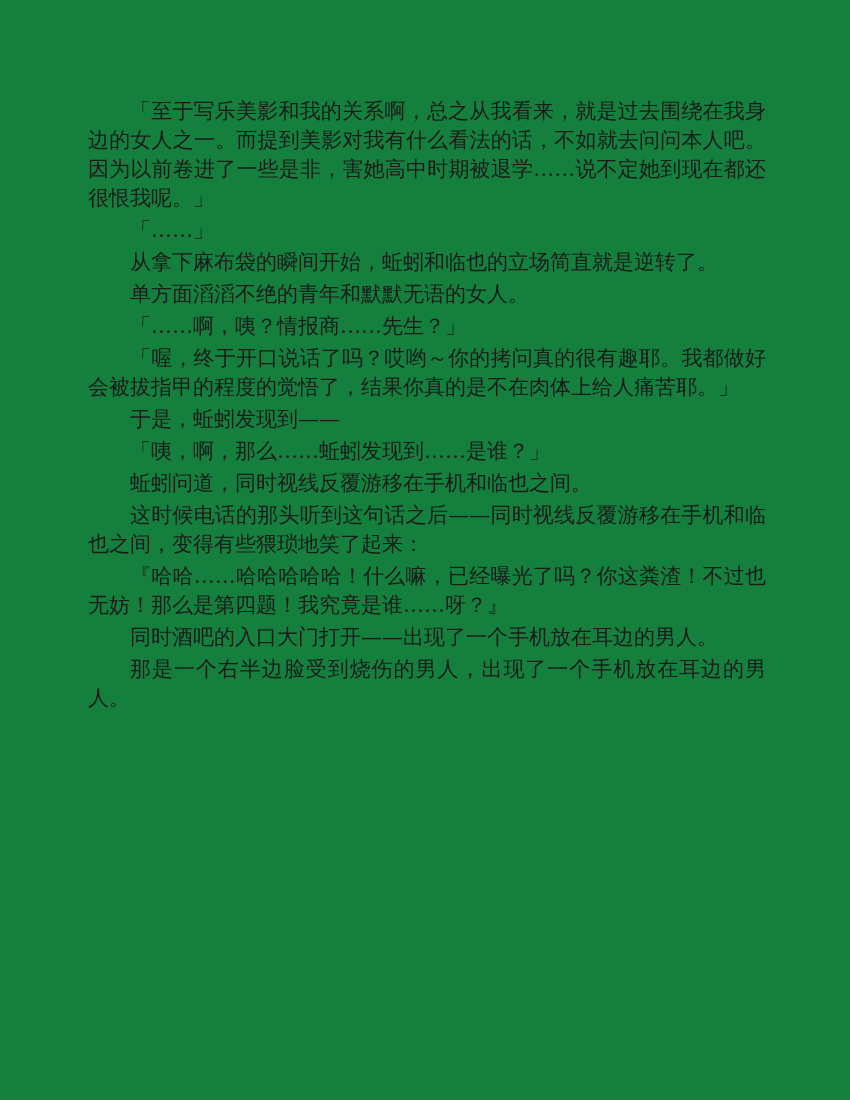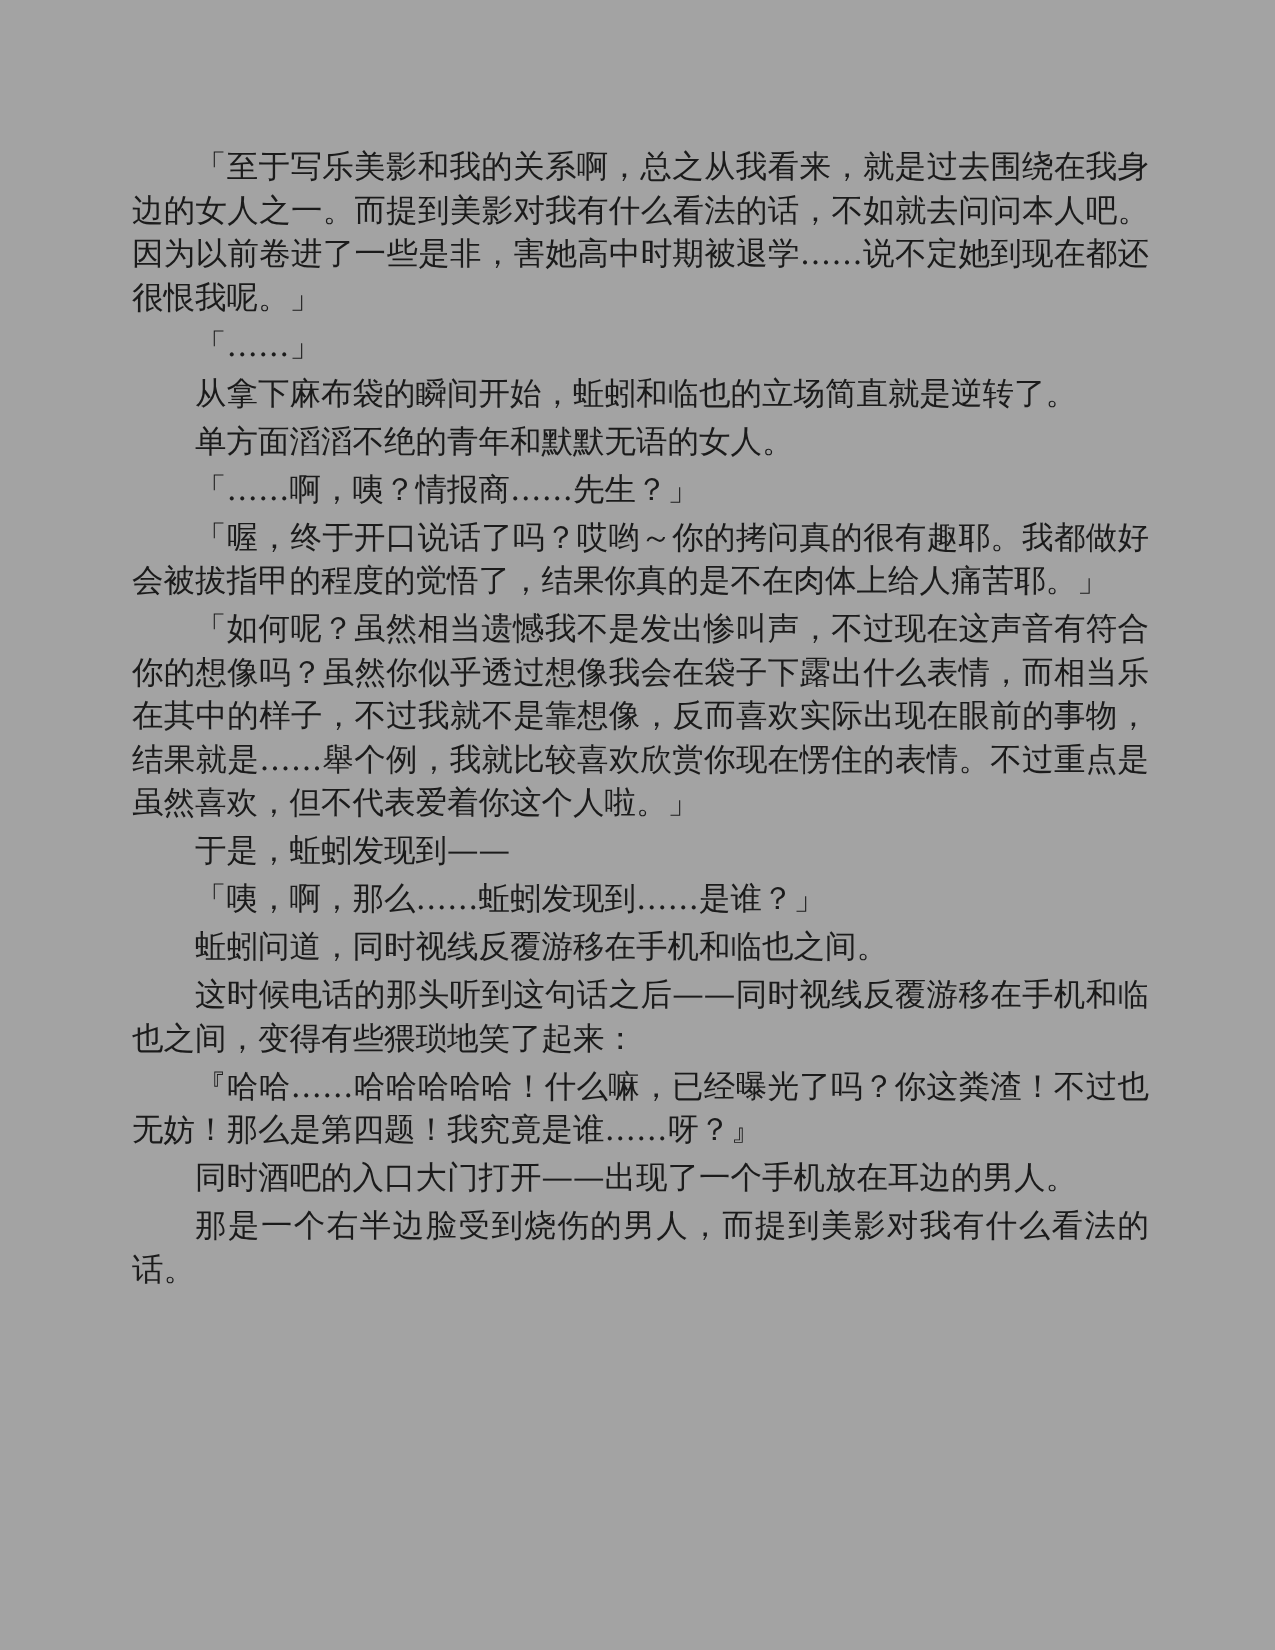--- a/index.html
+++ b/index.html
@@ -4,21 +4,21 @@
 <style>
   html, body {
     margin: 0;
     padding: 0;
     background: #ffffff;
   }
   .page {
     position: relative;
     width: 850px;
     height: 1100px;
-    background: #a3a3a3;
+    background: #15803d;
     overflow: hidden;
   }
   .text-block {
     position: absolute;
     left: 88px;
     top: 97px;
     width: 678px;
     font-family: "DejaVu Serif", "Liberation Serif", serif;
     font-size: 21px;
     line-height: 29px;
@@ -35,22 +35,21 @@
 <body>
 
 <div class="page">
   <div class="text-block">
     <p>「至于写乐美影和我的关系啊，总之从我看来，就是过去围绕在我身边的女人之一。而提到美影对我有什么看法的话，不如就去问问本人吧。因为以前卷进了一些是非，害她高中时期被退学……说不定她到现在都还很恨我呢。」</p>
     <p>「……」</p>
     <p>从拿下麻布袋的瞬间开始，蚯蚓和临也的立场简直就是逆转了。</p>
     <p>单方面滔滔不绝的青年和默默无语的女人。</p>
     <p>「……啊，咦？情报商……先生？」</p>
     <p>「喔，终于开口说话了吗？哎哟～你的拷问真的很有趣耶。我都做好会被拔指甲的程度的觉悟了，结果你真的是不在肉体上给人痛苦耶。」</p>
-    <p>「如何呢？虽然相当遗憾我不是发出惨叫声，不过现在这声音有符合你的想像吗？虽然你似乎透过想像我会在袋子下露出什么表情，而相当乐在其中的样子，不过我就不是靠想像，反而喜欢实际出现在眼前的事物，结果就是……舉个例，我就比较喜欢欣赏你现在愣住的表情。不过重点是虽然喜欢，但不代表爱着你这个人啦。」</p>
     <p>于是，蚯蚓发现到——</p>
     <p>「咦，啊，那么……蚯蚓发现到……是谁？」</p>
     <p>蚯蚓问道，同时视线反覆游移在手机和临也之间。</p>
     <p>这时候电话的那头听到这句话之后——同时视线反覆游移在手机和临也之间，变得有些猥琐地笑了起来：</p>
     <p>『哈哈……哈哈哈哈哈！什么嘛，已经曝光了吗？你这粪渣！不过也无妨！那么是第四题！我究竟是谁……呀？』</p>
     <p>同时酒吧的入口大门打开——出现了一个手机放在耳边的男人。</p>
-    <p>那是一个右半边脸受到烧伤的男人，而提到美影对我有什么看法的话。</p>
+    <p>那是一个右半边脸受到烧伤的男人，出现了一个手机放在耳边的男人。</p>
   </div>
 </div>
 
 </body></html>

